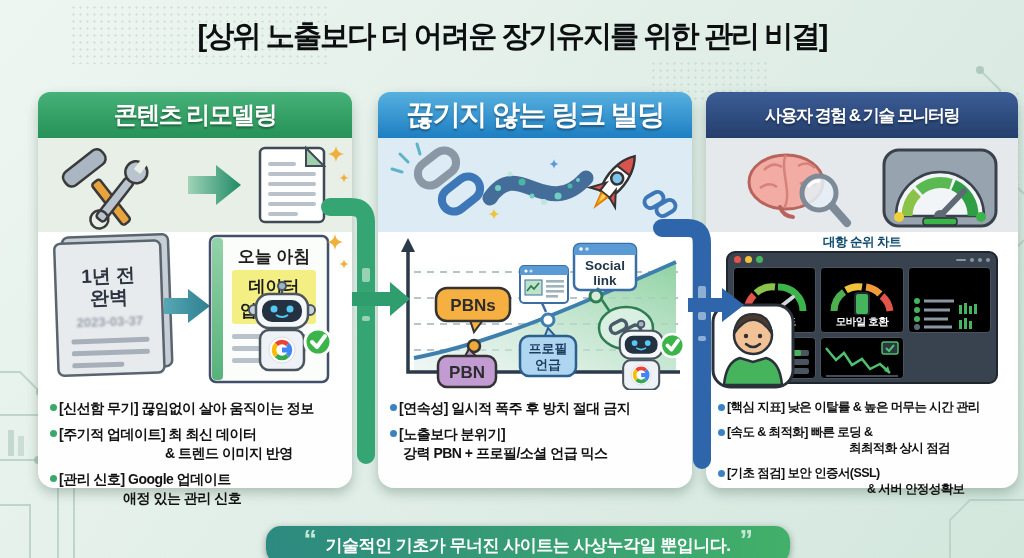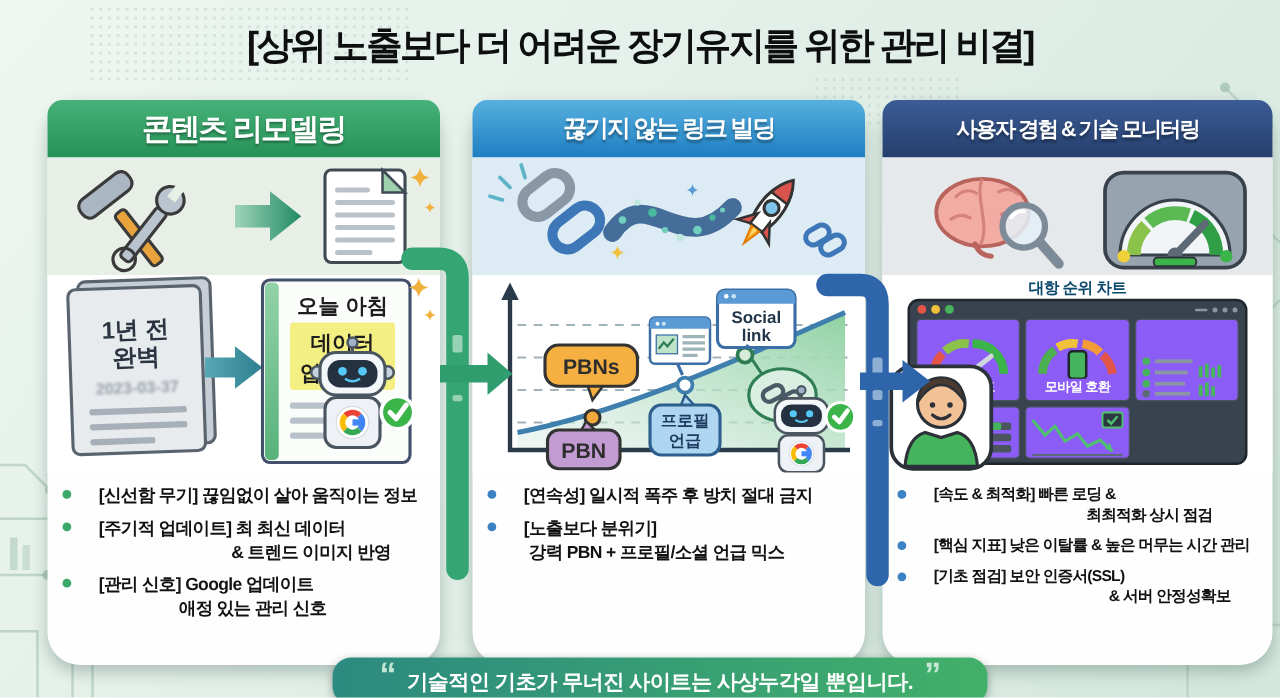--- a/index.html
+++ b/index.html
@@ -12,34 +12,34 @@
   .dots{position:absolute;background-image:radial-gradient(#b3c9bf 1.2px,transparent 1.2px);
         background-size:7px 7px;opacity:.4;z-index:0;}
   #bg-circuit{position:absolute;left:0;top:0;z-index:0;}
   
   .title{
     position:absolute;left:0;top:16px;width:1024px;text-align:center;
     font-size:30px;font-weight:900;color:#0c0e10;letter-spacing:-2px;
     transform:scaleX(.97);white-space:nowrap;z-index:2;
   }
   
-  .card{position:absolute;top:80px;width:314px;height:452px;background:#fdfefd;
-        border-radius:26px;box-shadow:0 5px 12px rgba(35,70,58,.28);z-index:2;}
+  .card{position:absolute;top:92px;width:314px;height:396px;background:#fdfefd;
+        border-radius:16px;box-shadow:0 5px 12px rgba(35,70,58,.28);z-index:2;}
   #card-1{left:38px;} #card-2{left:378px;} #card-3{left:706px;width:312px;}
   .card-header{height:46px;border-radius:12px 12px 0 0;display:flex;align-items:center;
         justify-content:center;color:#fff;font-weight:800;letter-spacing:-1.5px;
         text-shadow:0 2px 2px rgba(0,0,0,.35);white-space:nowrap;}
   #card-1 .card-header{background:linear-gradient(180deg,#46b178,#279257);font-size:24px;}
-  #card-2 .card-header{background:linear-gradient(180deg,#57b0df,#1d7ec2);font-size:19px;}
+  #card-2 .card-header{background:linear-gradient(180deg,#57b0df,#1d7ec2);font-size:28px;}
   #card-3 .card-header{background:linear-gradient(180deg,#3c5c96,#253f6c);font-size:17px;}
   .hero{height:94px;position:relative;}
   #card-1 .hero{background:#e7efe6;} #card-2 .hero{background:#dcebf4;} #card-3 .hero{background:#e6e9ec;}
   .mid{height:158px;position:relative;background:#fff;}
   .bullets{padding:9px 8px 0 12px;display:flex;flex-direction:column;gap:8px;}
-  .bullet{display:flex;gap:22px;font-weight:700;color:#121212;line-height:1.32;
+  .bullet{display:flex;gap:2px;font-weight:700;color:#121212;line-height:1.32;
           letter-spacing:-.5px;white-space:nowrap;}
   #card-1 .bullet,#card-2 .bullet{font-size:14px;}
   #card-3 .bullet{font-size:12.5px;letter-spacing:-.6px;}
   .dot{width:7px;height:7px;border-radius:50%;margin-top:5px;flex:none;}
   #card-1 .dot{background:#3aa869;} #card-2 .dot,#card-3 .dot{background:#3b82c4;}
   .b-l2{display:block;}
   
   #connectors{position:absolute;left:0;top:0;z-index:3;pointer-events:none;}
   
   .banner{position:absolute;left:266px;top:526px;width:524px;height:38px;border-radius:15px;
@@ -51,21 +51,21 @@
   .dash-title{position:absolute;left:0;top:2px;width:100%;text-align:center;
     font-size:12.5px;font-weight:800;color:#0c4a6e;letter-spacing:-.5px;}
   .dash{position:absolute;left:20px;top:19px;width:272px;height:133px;background:#38434f;
     border:2.5px solid #1f262d;border-radius:9px;box-sizing:border-box;}
   .dash-bar{height:13px;display:flex;align-items:center;padding:0 6px;gap:4px;}
   .dash-bar .d{width:7px;height:7px;border-radius:50%;}
   .dash-bar .sp{flex:1;}
   .dash-bar .m{width:10px;height:2px;background:#8a97a3;border-radius:1px;}
   .dash-grid{display:grid;grid-template-columns:1fr 1fr 1fr;grid-template-rows:66px 42px;
     gap:4px;padding:1px 5px 5px 5px;}
-  .cell{background:#8b5cf6;border:1px solid #49545f;border-radius:4px;position:relative;
+  .cell{background:#000000;border:1px solid #49545f;border-radius:4px;position:relative;
     display:flex;flex-direction:column;align-items:center;justify-content:flex-end;overflow:hidden;}
   .cell .g-label{color:#fff;font-size:10.5px;font-weight:700;letter-spacing:-.5px;
     padding-bottom:3px;white-space:nowrap;}
   .avatar{position:absolute;left:4px;top:70px;z-index:2;}
 </style>
 </head>
 <body>
 
 <div class="dots" style="left:70px;top:4px;width:260px;height:60px;"></div>
 <div class="dots" style="left:650px;top:60px;width:120px;height:40px;"></div>
@@ -502,25 +502,25 @@
       <path d="M24,32 Q26,12 43,12 Q60,12 62,32 Q53,18 43,18 Q33,18 24,32 Z" fill="#4a3a30" stroke="#2b3138" stroke-width="2"></path>
       <circle cx="36" cy="34" r="2.2" fill="#2b3138"></circle>
         <circle cx="50" cy="34" r="2.2" fill="#2b3138"></circle>
       <path d="M36,42 Q43,48 50,42" stroke="#2b3138" stroke-width="2.5" fill="none" stroke-linecap="round"></path>
     </svg>
   </div>
 
   <div class="bullets">
     <div class="bullet">
         <span class="dot"></span>
+        <span><span>[핵심 지표] 낮은 이탈률 &amp; 높은 머무는 시간 관리</span></span>
+      </div>
+    <div class="bullet">
+        <span class="dot"></span>
         <span><span>[속도 &amp; 최적화] 빠른 로딩 &amp;</span><span class="b-l2" style="padding-left:122px">최최적화 상시 점검</span></span>
-      </div>
-    <div class="bullet">
-        <span class="dot"></span>
-        <span><span>[핵심 지표] 낮은 이탈률 &amp; 높은 머무는 시간 관리</span></span>
       </div>
     <div class="bullet">
         <span class="dot"></span>
         <span><span>[기초 점검] 보안 인증서(SSL)</span><span class="b-l2" style="padding-left:140px">&amp; 서버 안정성확보</span></span>
       </div>
   </div>
 </div>
 
 <svg id="connectors" width="1024" height="558">
   <g>

